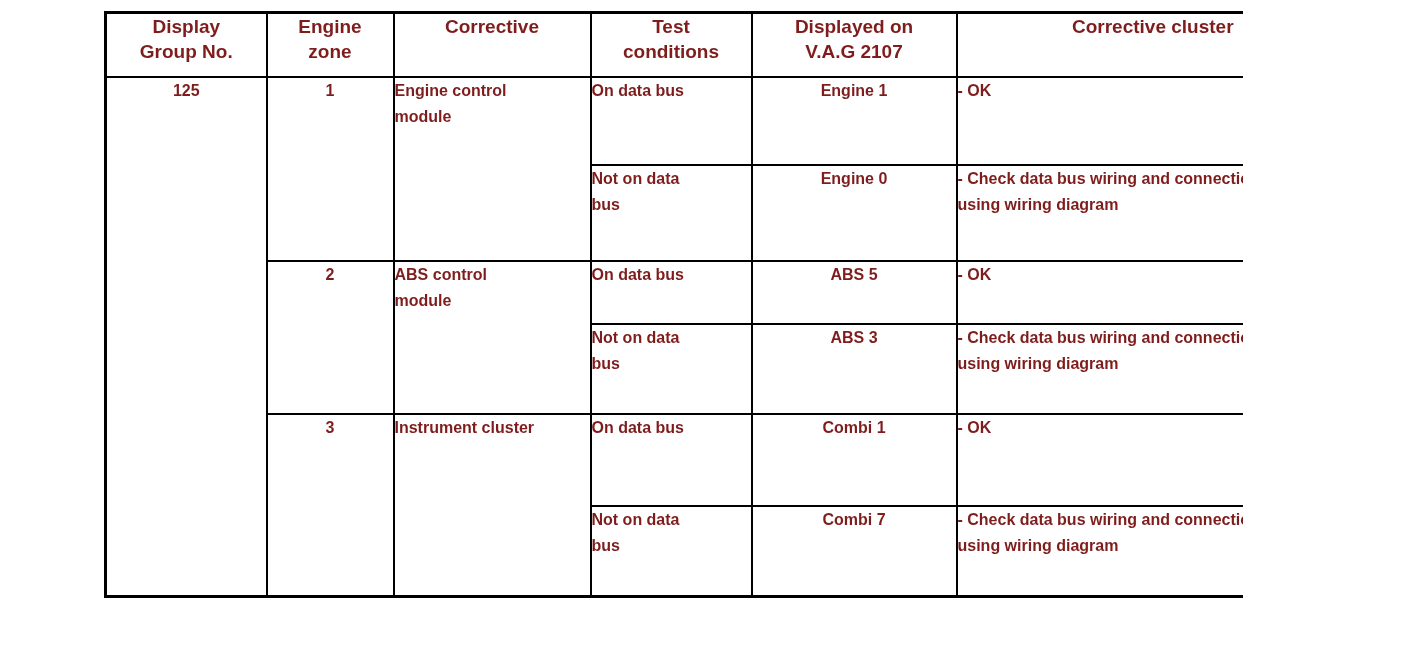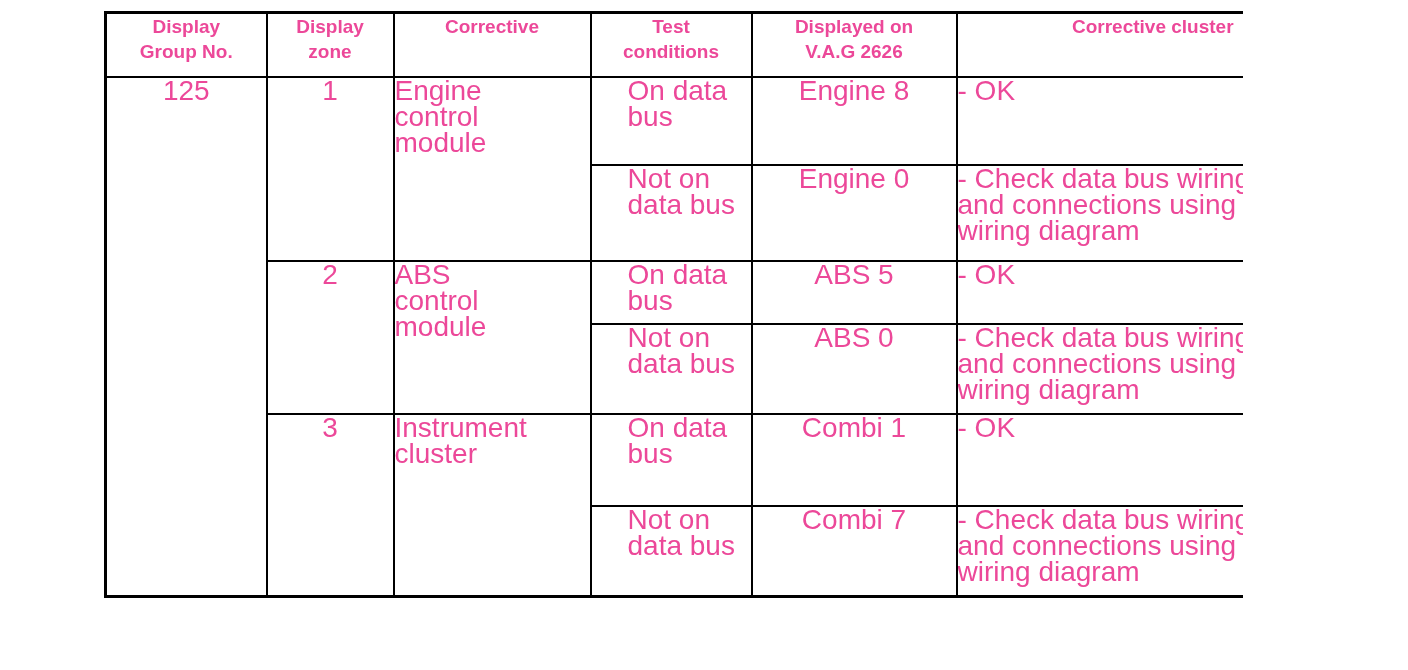--- a/index.html
+++ b/index.html
@@ -7,21 +7,21 @@
     padding: 0;
     background: #ffffff;
   }
   .canvas {
     position: relative;
     width: 1243px;
     height: 670px;
     background: #ffffff;
     overflow: hidden;
     font-family: "Liberation Sans", sans-serif;
-    color: #ec4899;
+    color: #7f1d1d;
   }
   table.diag {
     position: absolute;
     left: 104px;
     top: 11px;
     width: 1244px;
     border-collapse: collapse;
     table-layout: fixed;
     border: 3px solid #000000;
   }
@@ -41,35 +41,36 @@
   }
   th.hdr .constrain {
     display: inline-block;
     text-align: center;
   }
   .w100 { max-width: 100px; }
   .w80  { max-width: 80px;  }
   .w130 { max-width: 130px; }
   
   td.body {
-    font-size: 28px;
+    font-size: 16px;
     line-height: 26px;
+    font-weight: bold;
   }
   td.center {
     text-align: center;
     padding-top: 9px;
   }
   td.left {
     padding: 9px 4px 6px 8px;
   }
   td.left .constrain {
     display: block;
   }
   .desig { max-width: 145px; }
-  .testc { max-width: 120px; padding-left: 36px; }
+  .testc { max-width: 120px; }
   td.action {
     vertical-align: middle;
     padding: 4px 4px 4px 12px;
     margin-left: 47px;
   }
   td.action .constrain {
     display: block;
     max-width: 332px;
   }
 </style>
@@ -86,51 +87,51 @@
       <col style="width:205px">
       <col style="width:393px">
     </colgroup>
 
     <tbody>
         <tr style="height:64px">
       <th class="hdr">
         <span class="constrain w100">Display Group No.</span>
       </th>
       <th class="hdr">
-        <span class="constrain w80">Display zone</span>
+        <span class="constrain w80">Engine zone</span>
       </th>
       <th class="hdr">
         <span class="constrain">Corrective</span>
       </th>
       <th class="hdr">
         <span class="constrain w100">Test conditions</span>
       </th>
       <th class="hdr">
-        <span class="constrain w130">Displayed on V.A.G 2626</span>
+        <span class="constrain w130">Displayed on V.A.G 2107</span>
       </th>
       <th class="hdr">
         <span class="constrain">Corrective cluster</span>
       </th>
     </tr>
 
     <tr style="height:88px">
       <td class="body center" rowspan="6">
         <span>125</span>
       </td>
       <td class="body center" rowspan="2">
         <span>1</span>
       </td>
       <td class="body left" rowspan="2">
         <span class="constrain desig">Engine control module</span>
       </td>
       <td class="body left">
         <span class="constrain testc">On data bus</span>
       </td>
       <td class="body center">
-        <span>Engine 8</span>
+        <span>Engine 1</span>
       </td>
       <td class="body action">
         <span class="constrain">- OK</span>
       </td>
     </tr>
 
     <tr style="height:96px">
       <td class="body left">
         <span class="constrain testc">Not on data bus</span>
       </td>
@@ -158,21 +159,21 @@
       <td class="body action">
         <span class="constrain">- OK</span>
       </td>
     </tr>
 
     <tr style="height:90px">
       <td class="body left">
         <span class="constrain testc">Not on data bus</span>
       </td>
       <td class="body center">
-        <span>ABS 0</span>
+        <span>ABS 3</span>
       </td>
       <td class="body action">
         <span class="constrain">- Check data bus wiring and connections using wiring diagram</span>
       </td>
     </tr>
 
     <tr style="height:92px">
       <td class="body center" rowspan="2">
         <span>3</span>
       </td>

